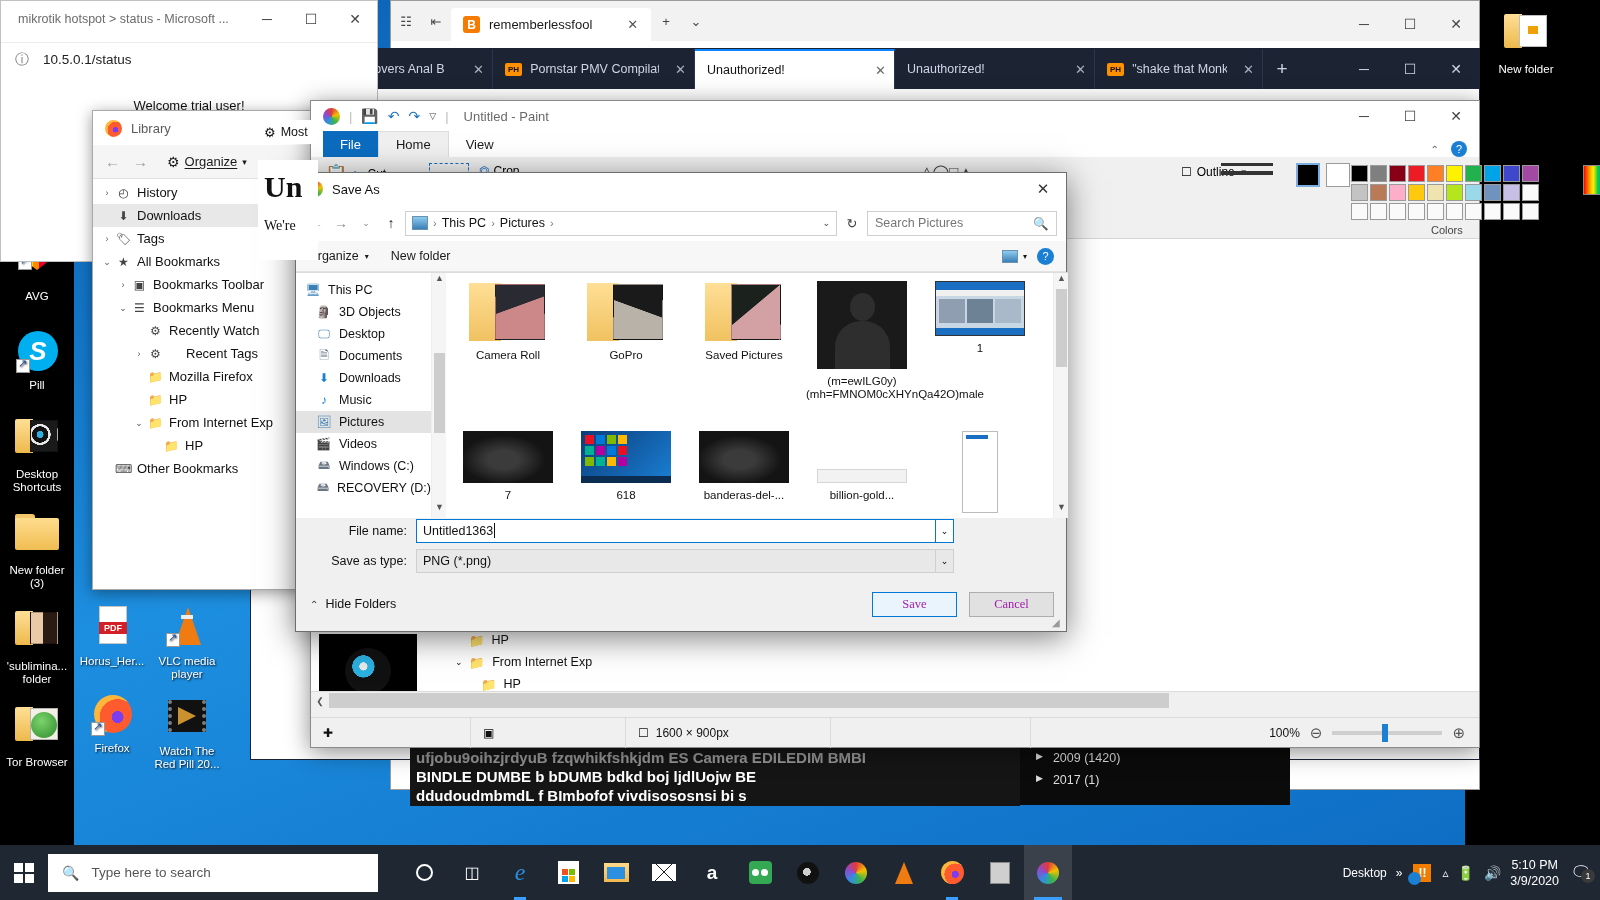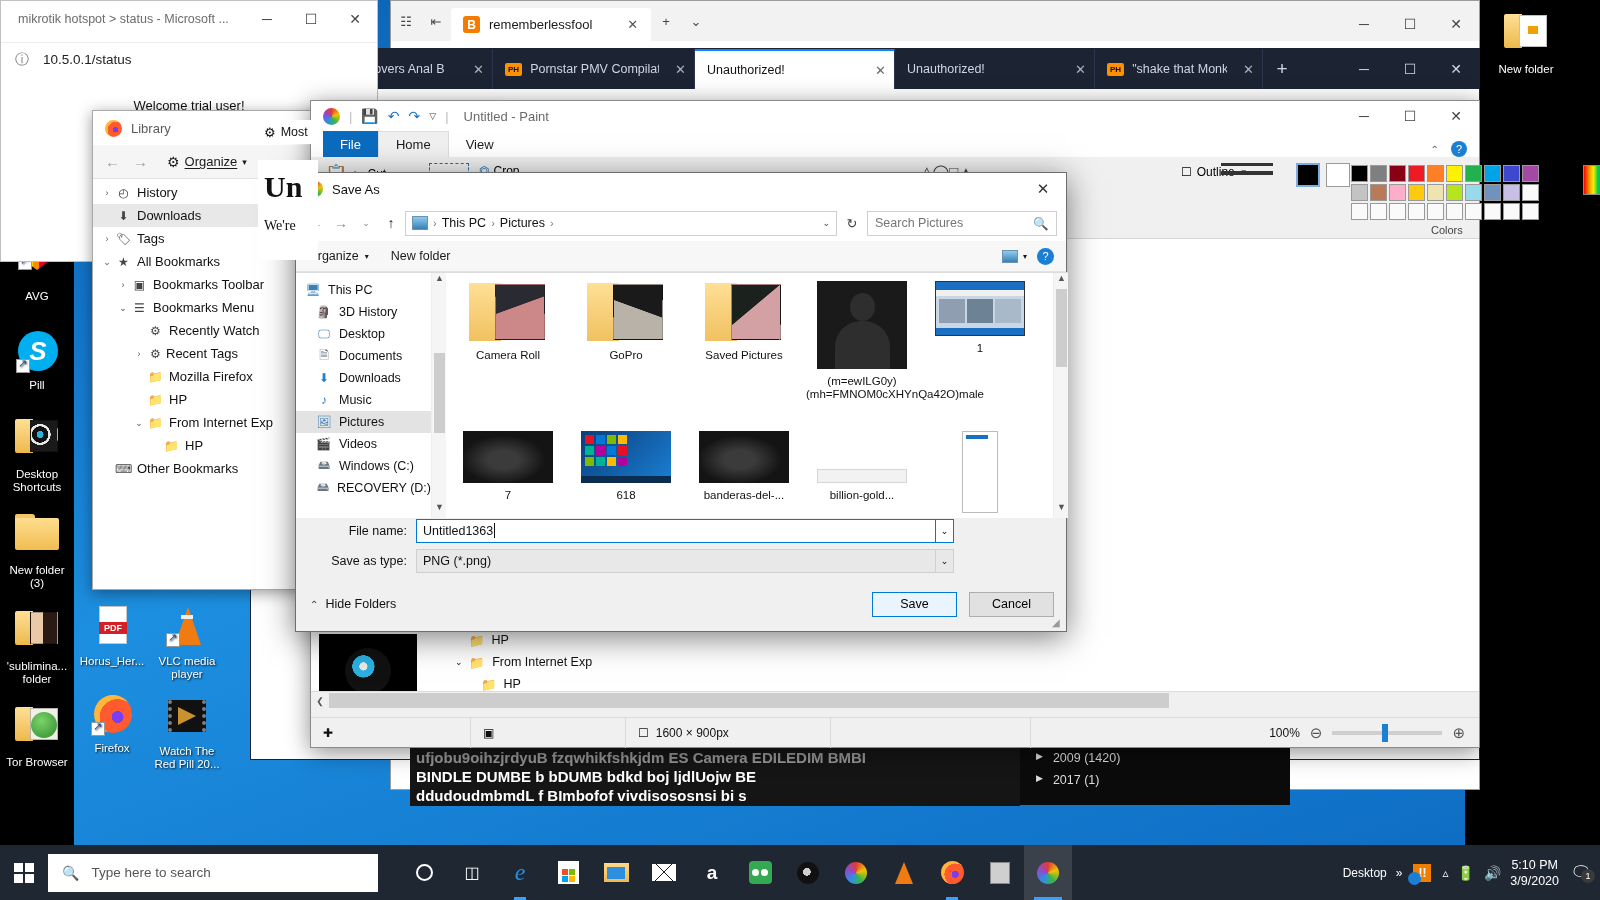--- a/index.html
+++ b/index.html
@@ -144,21 +144,21 @@
   #sa-form { position:absolute; left:0; top:345px; width:772px; height:58px; }
   .form-row { height:25px; display:flex; align-items:center; margin-bottom:5px; }
   .form-label { width:120px; text-align:right; padding-right:9px; font-size:12.5px; color:#111; }
   #sa-filename { width:520px; height:24px; border:1px solid #0078d7; background:#fff; display:flex; align-items:center;
      padding:0 6px; font-size:12.5px; color:#111; }
   #sa-filetype { width:520px; height:24px; border:1px solid #cfcfcf; background:#e8e8e8; display:flex; align-items:center;
      padding:0 6px; font-size:12.5px; color:#111; }
   #sa-footer { position:absolute; left:0; bottom:0; width:772px; height:54px; display:flex; align-items:center; }
   #hide-folders { padding-left:14px; display:flex; align-items:center; gap:7px; font-size:12.5px; color:#111; }
   .dlg-btn { width:85px; height:25px; font-size:12.5px; display:flex; align-items:center; justify-content:center;
-     border:1px solid #adadad; background:#e1e1e1; color:#000000; }
+     border:1px solid #adadad; background:#e1e1e1; color:#a21caf;font-family:Liberation Serif, serif; }
   .dlg-btn.primary { border:1px solid #0078d7; background:#eaf4fd; }
   #sa-grip { position:absolute; right:2px; bottom:2px; width:12px; height:12px; color:#999; font-size:10px; }
 
   .nowrap { white-space:nowrap; overflow:hidden; }
 </style>
 </head>
 <body>
 
 <div class="abs" id="desktop-wallpaper"></div>
 <div class="abs" id="desktop-black-left"></div>
@@ -442,21 +442,21 @@
         <span style="margin-left: 5px;">Bookmarks Menu</span>
       </div>
       <div class="lib-row" style="padding-left: 38px;">
         <span class="tw"></span>
         <span style="width: 17px; text-align: center; font-size: 12px; color: rgb(68, 68, 68);">⚙</span>
         <span style="margin-left: 5px;">Recently Watch</span>
       </div>
       <div class="lib-row" style="padding-left: 38px;">
         <span class="tw">›</span>
         <span style="width: 17px; text-align: center; font-size: 12px; color: rgb(68, 68, 68);">⚙</span>
-        <span style="margin-left: 2px;">Recent Tags</span>
+        <span style="margin-left: 22px;">Recent Tags</span>
       </div>
       <div class="lib-row" style="padding-left: 38px;">
         <span class="tw"></span>
         <span style="width: 17px; text-align: center; font-size: 12px; color: rgb(154, 154, 154);">📁</span>
         <span style="margin-left: 5px;">Mozilla Firefox</span>
       </div>
       <div class="lib-row" style="padding-left: 38px;">
         <span class="tw"></span>
         <span style="width: 17px; text-align: center; font-size: 12px; color: rgb(154, 154, 154);">📁</span>
         <span style="margin-left: 5px;">HP</span>
@@ -691,21 +691,21 @@
   </div>
 
   <div id="sa-main">
     <div id="sa-tree">
         <div class="tree-row root" style="padding-left: 9px;">
           <span class="tv-ico" style="color: rgb(58, 127, 181);">🖥</span>
           <span>This PC</span>
         </div>
         <div class="tree-row" style="padding-left: 20px;">
           <span class="tv-ico" style="color: rgb(58, 127, 181);">🗿</span>
-          <span>3D History</span>
+          <span>3D Objects</span>
         </div>
         <div class="tree-row" style="padding-left: 20px;">
           <span class="tv-ico" style="color: rgb(58, 127, 181);">🖵</span>
           <span>Desktop</span>
         </div>
         <div class="tree-row" style="padding-left: 20px;">
           <span class="tv-ico" style="color: rgb(90, 106, 122);">🗎</span>
           <span>Documents</span>
         </div>
         <div class="tree-row" style="padding-left: 20px;">

